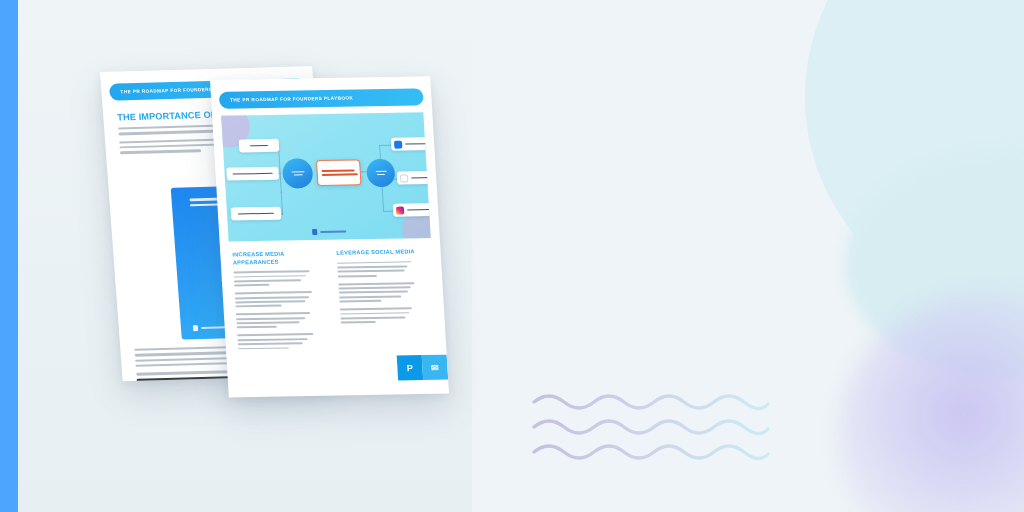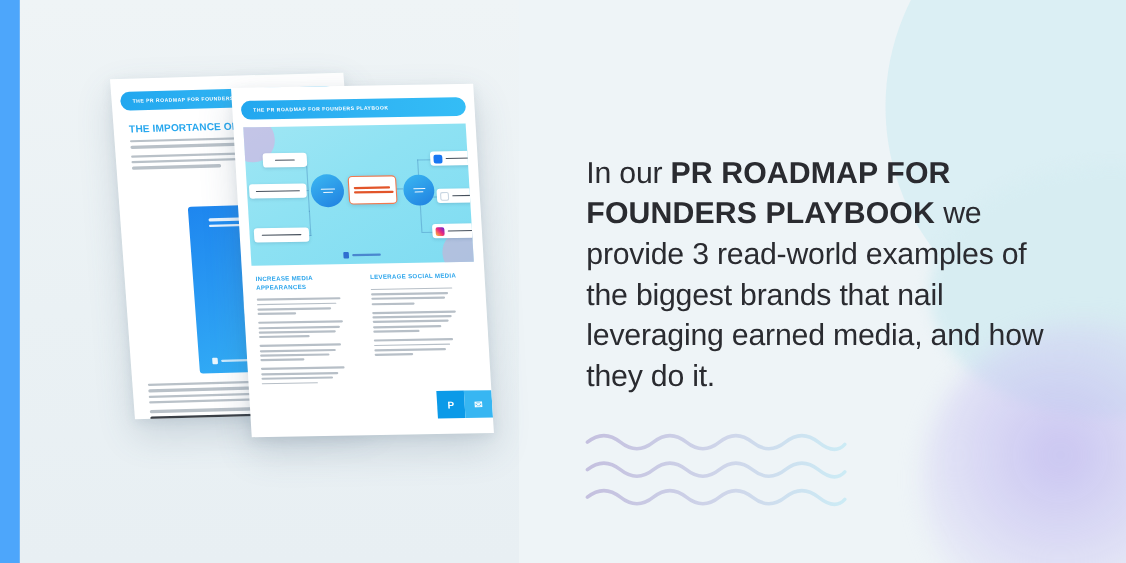--- a/index.html
+++ b/index.html
@@ -489,17 +489,14 @@
           <stop offset="55%" stop-color="#cfd6ea"></stop>
           <stop offset="100%" stop-color="#ccebf5"></stop>
         </linearGradient>
       </defs>
       <path d="M4 14 Q 19 2 34 14 T 64 14 T 94 14 T 124 14 T 154 14 T 184 14 T 214 14 T 238 16" stroke="url(#wg)" stroke-width="3.2" stroke-linecap="round" fill="none"></path>
       <path d="M4 39 Q 19 27 34 39 T 64 39 T 94 39 T 124 39 T 154 39 T 184 39 T 214 39 T 238 41" stroke="url(#wg)" stroke-width="3.2" stroke-linecap="round" fill="none"></path>
       <path d="M4 64 Q 19 52 34 64 T 64 64 T 94 64 T 124 64 T 154 64 T 184 64 T 214 64 T 238 66" stroke="url(#wg)" stroke-width="3.2" stroke-linecap="round" fill="none"></path>
     </svg>
   </div>
 
-  <div class="copy">
-    <span>In our </span><b>PR ROADMAP FOR FOUNDERS PLAYBOOK</b><span> we provide 3 read-world examples of the biggest brands that nail leveraging earned media, and how they do it.</span>
-  </div>
 
 </div>
 
 </body></html>

